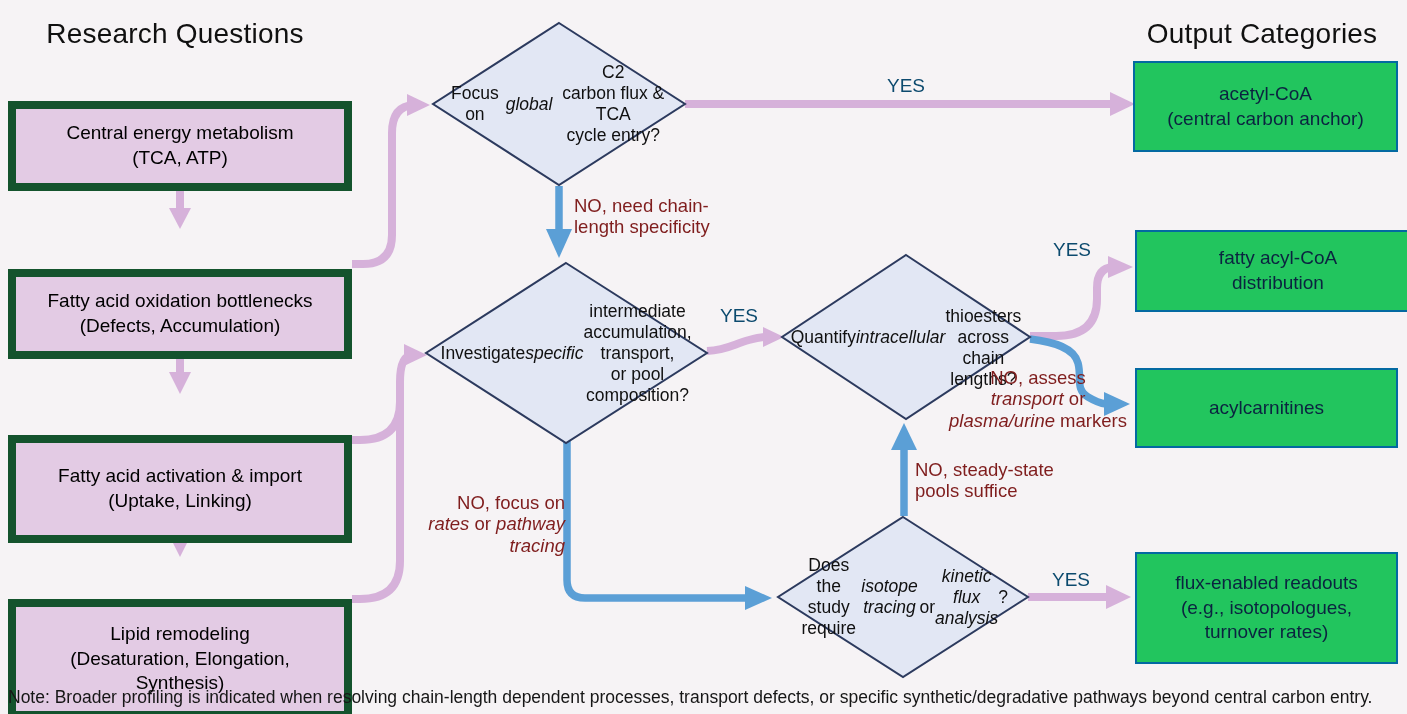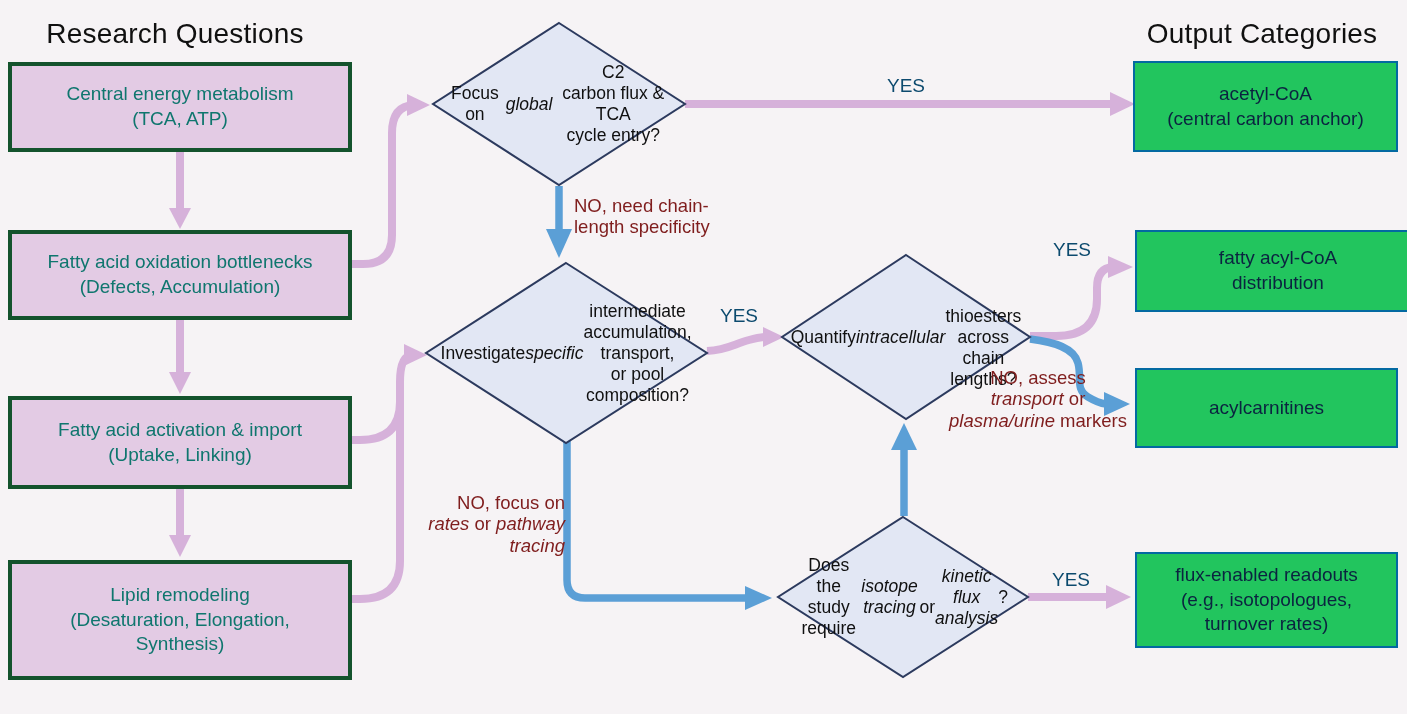--- a/index.html
+++ b/index.html
@@ -5,24 +5,24 @@
   html,body { margin:0; padding:0; background:#ffffff; }
   .stage {
     position:relative; width:1407px; height:714px;
     background:#f6f3f5; overflow:hidden;
     font-family:"Liberation Sans", sans-serif; color:#141414;
   }
   .abs { position:absolute; }
   svg.layer { position:absolute; left:0; top:0; }
   .hdr { font-size:28px; text-align:center; color:#101010; letter-spacing:.2px; }
   .qbox {
-    background:#e3cbe4; border:4px solid #14532d; box-sizing:border-box;
+    background:#e3cbe4; border:8px solid #14532d; box-sizing:border-box;
     display:flex; align-items:center; justify-content:center;
     text-align:center; font-size:19px; line-height:1.3;
-    white-space:pre-line; color:#0f766e;
+    white-space:pre-line; color:#000000;margin-top:39px;
   }
   .obox {
     background:#22c55e; border:2px solid #0369a1; box-sizing:border-box;
     display:flex; align-items:center; justify-content:center;
     text-align:center; font-size:19px; line-height:1.3;
     white-space:pre-line; color:#0b2340;
   }
   .dtext {
     display:flex; align-items:center; justify-content:center;
     text-align:center; font-size:17.5px; line-height:1.2;
@@ -115,21 +115,21 @@
     <polygon class="dia" points="903,517 1028,597 903,677 778,597"></polygon>
   </svg>
 
   <div class="abs hdr" style="left:25px;top:18px;width:300px">Research Questions</div>
   <div class="abs hdr" style="left:1112px;top:18px;width:300px">Output Categories</div>
 
   <div class="abs qbox" style="left:8px;top:62px;width:344px;height:90px">Central energy metabolism
 (TCA, ATP)</div>
   <div class="abs qbox" style="left:8px;top:230px;width:344px;height:90px">Fatty acid oxidation bottlenecks
 (Defects, Accumulation)</div>
-  <div class="abs qbox" style="left:8px;top:396px;width:344px;height:93px">Fatty acid activation &amp; import
+  <div class="abs qbox" style="left:8px;top:396px;width:344px;height:108px">Fatty acid activation &amp; import
 (Uptake, Linking)</div>
   <div class="abs qbox" style="left:8px;top:560px;width:344px;height:120px">Lipid remodeling
 (Desaturation, Elongation,
 Synthesis)</div>
 
   <div class="abs dtext" style="left:444px;top:52px;width:230px;height:104px"><span>Focus on </span><span class="it">global</span><span> C2
 carbon flux &amp; TCA
 cycle entry?</span></div>
   <div class="abs dtext" style="left:441px;top:297px;width:250px;height:112px"><span>Investigate
 </span><span class="it">specific</span><span> intermediate
@@ -143,32 +143,35 @@
   <div class="abs dtext" style="left:798px;top:543px;width:210px;height:108px"><span>Does the study
 require </span><span class="it">isotope tracing</span><span>
 or </span><span class="it">kinetic flux
 analysis</span><span>?</span></div>
 
   <div class="abs obox" style="left:1133px;top:61px;width:265px;height:91px">acetyl-CoA
 (central carbon anchor)</div>
   <div class="abs obox" style="left:1135px;top:230px;width:286px;height:82px">fatty acyl-CoA
 distribution</div>
   <div class="abs obox" style="left:1135px;top:368px;width:263px;height:80px">acylcarnitines</div>
-  <div class="abs obox" style="left:1135px;top:552px;width:263px;height:96px">flux-enabled readouts
+  <div class="abs obox" style="left:1135px;top:552px;width:263px;height:112px">flux-enabled readouts
 (e.g., isotopologues,
 turnover rates)</div>
 
   <div class="abs yes" style="left:875px;top:75px;width:62px">YES</div>
   <div class="abs yes" style="left:708px;top:305px;width:62px">YES</div>
   <div class="abs yes" style="left:1041px;top:239px;width:62px">YES</div>
   <div class="abs yes" style="left:1040px;top:569px;width:62px">YES</div>
 
   <div class="abs lbl" style="left:574px;top:195px;width:180px">NO, need chain-
 length specificity</div>
   <div class="abs lbl" style="left:385px;top:492px;width:180px;text-align:right"><span>NO, focus on
 </span><span class="it">rates</span><span> or </span><span class="it">pathway
 tracing</span></div>
   <div class="abs lbl" style="left:940px;top:367px;width:196px;text-align:center"><span>NO, assess
 </span><span class="it">transport</span><span> or
 </span><span class="it">plasma/urine</span><span> markers</span></div>
+  <div class="abs lbl" style="left:915px;top:459px;width:175px">NO, steady-state
+pools suffice</div>
 
+  <div class="abs note" style="left:8px;top:687px;width:1395px">Note: Broader profiling is indicated when resolving chain-length dependent processes, transport defects, or specific synthetic/degradative pathways beyond central carbon entry.</div>
 
 </div>
 
 </body></html>

